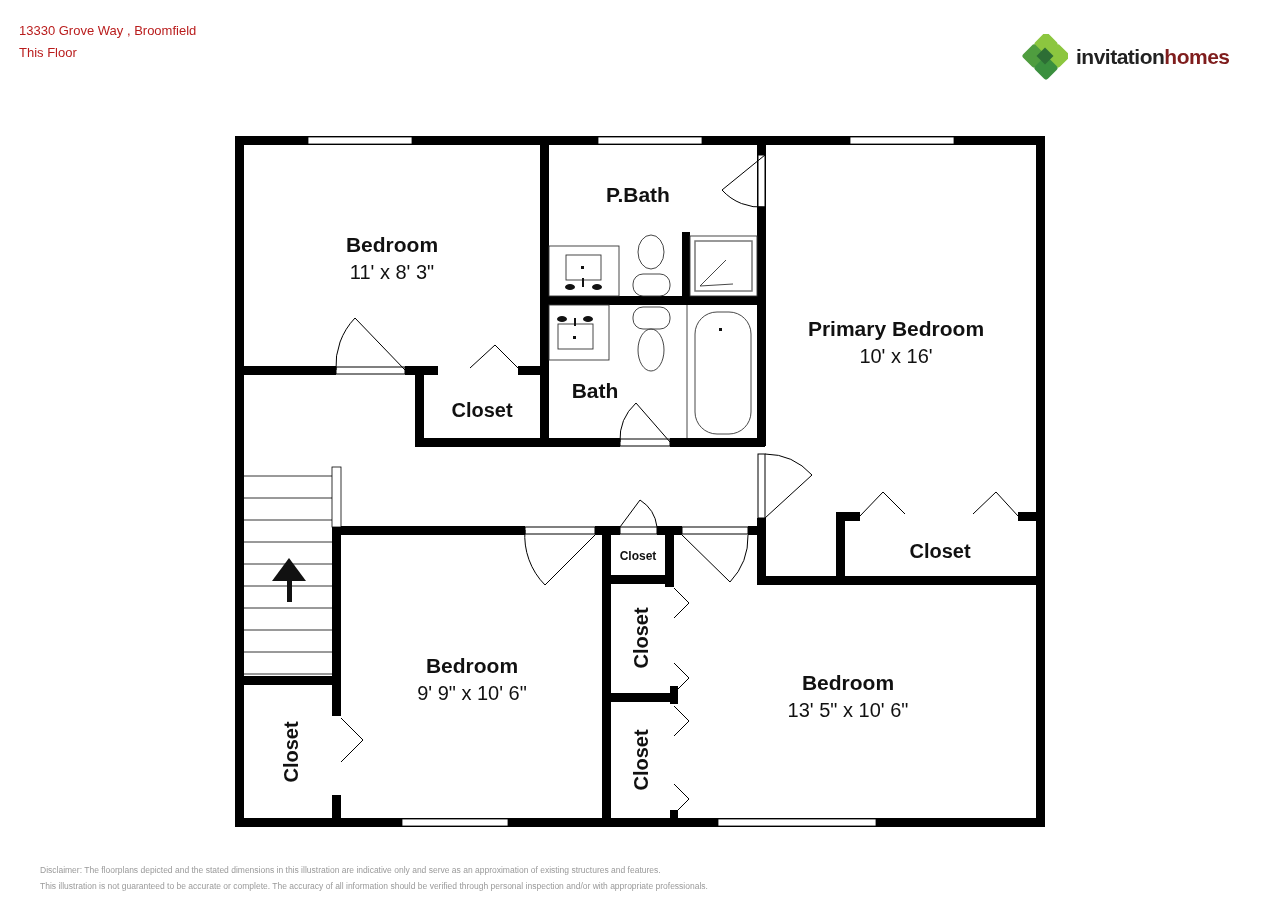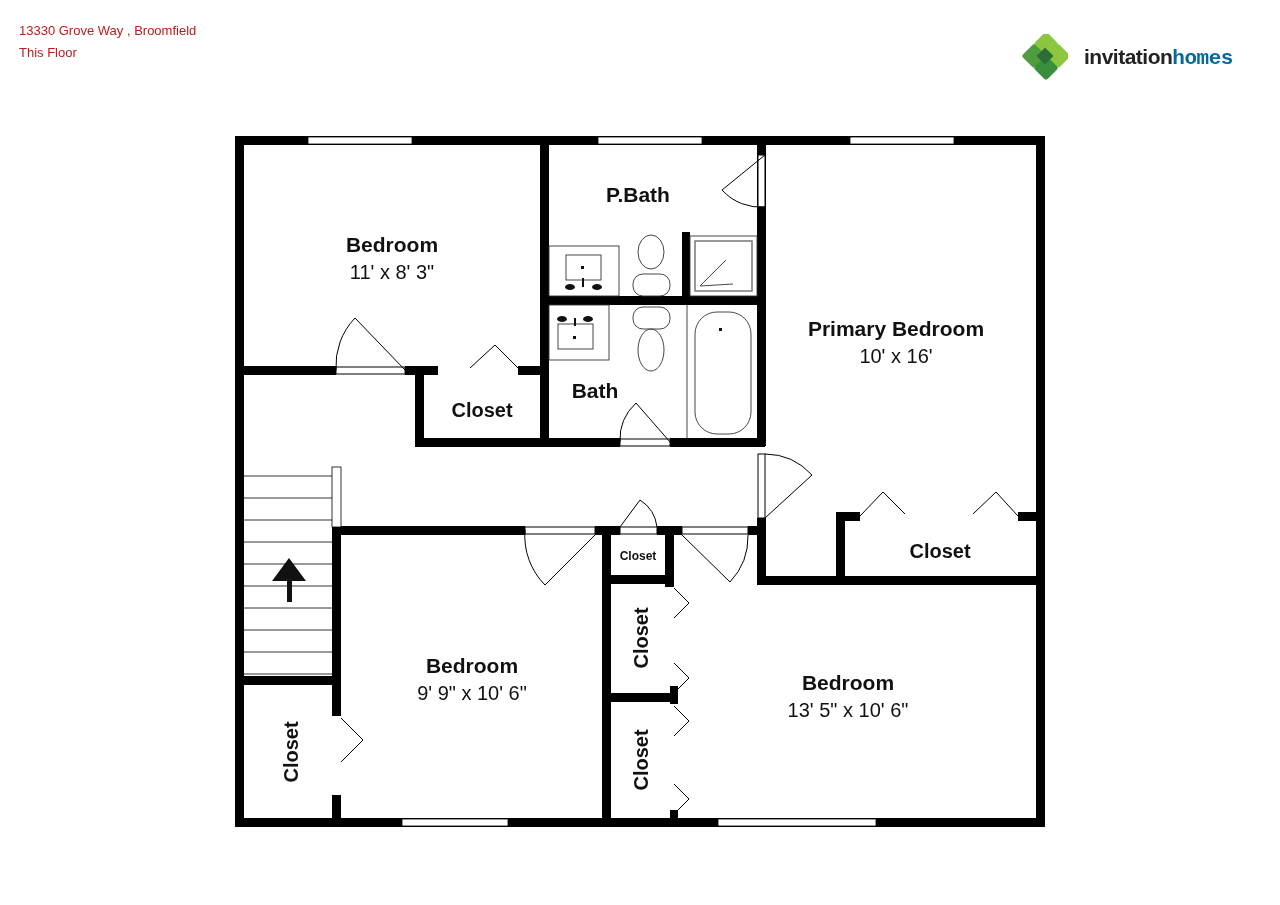--- a/index.html
+++ b/index.html
@@ -1,21 +1,21 @@
 <!DOCTYPE html>
 <html><head>
   <meta charset="utf-8">
   <style>
     html, body { margin: 0; padding: 0; background: #ffffff; }
     body { width: 1280px; height: 905px; position: relative; overflow: hidden; font-family: "Liberation Sans", sans-serif; color: #111; }
     .header { position: absolute; left: 19px; top: 20px; font-size: 13px; line-height: 22px; color: #b91c1c; }
     .logo { position: absolute; left: 1022px; top: 34px; display: flex; align-items: center; height: 46px; }
     .logo-text { font-family: "Liberation Sans", sans-serif; font-size: 21px; font-weight: bold; margin-left: 8px; letter-spacing: -0.5px; }
-    .logo-text .a { color: #222; margin-left: 8px; }
-    .logo-text .b { color: #0369a1; font-family: Liberation Mono, monospace; }
+    .logo-text .a { color: #222; }
+    .logo-text .b { color: #7f1d1d; }
     .plan { position: absolute; left: 0; top: 0; }
     .room-label { font-family: "Liberation Sans", sans-serif; font-weight: bold; fill: #111; }
     .room-dim { font-family: "Liberation Sans", sans-serif; fill: #111; }
     .disclaimer { position: absolute; left: 40px; top: 862px; font-size: 8.5px; color: #9a9a9a; line-height: 16px; }
   </style>
 </head>
 <body>
 
 <div class="header">
   <div>13330 Grove Way , Broomfield</div>
@@ -200,13 +200,15 @@
   <text class="room-label" font-size="20" text-anchor="middle" transform="translate(298 752) rotate(-90)">Closet</text>
 
   <text class="room-label" x="472" y="673" font-size="21" text-anchor="middle">Bedroom</text>
   <text class="room-dim" x="472" y="700" font-size="20" text-anchor="middle">9' 9" x 10' 6"</text>
 
   <text class="room-label" x="848" y="690" font-size="21" text-anchor="middle">Bedroom</text>
   <text class="room-dim" x="848" y="717" font-size="20" text-anchor="middle">13' 5" x 10' 6"</text>
 </svg>
 
 <div class="disclaimer">
+  <div>Disclaimer: The floorplans depicted and the stated dimensions in this illustration are indicative only and serve as an approximation of existing structures and features.</div>
+  <div>This illustration is not guaranteed to be accurate or complete. The accuracy of all information should be verified through personal inspection and/or with appropriate professionals.</div>
 </div>
 
 </body></html>

